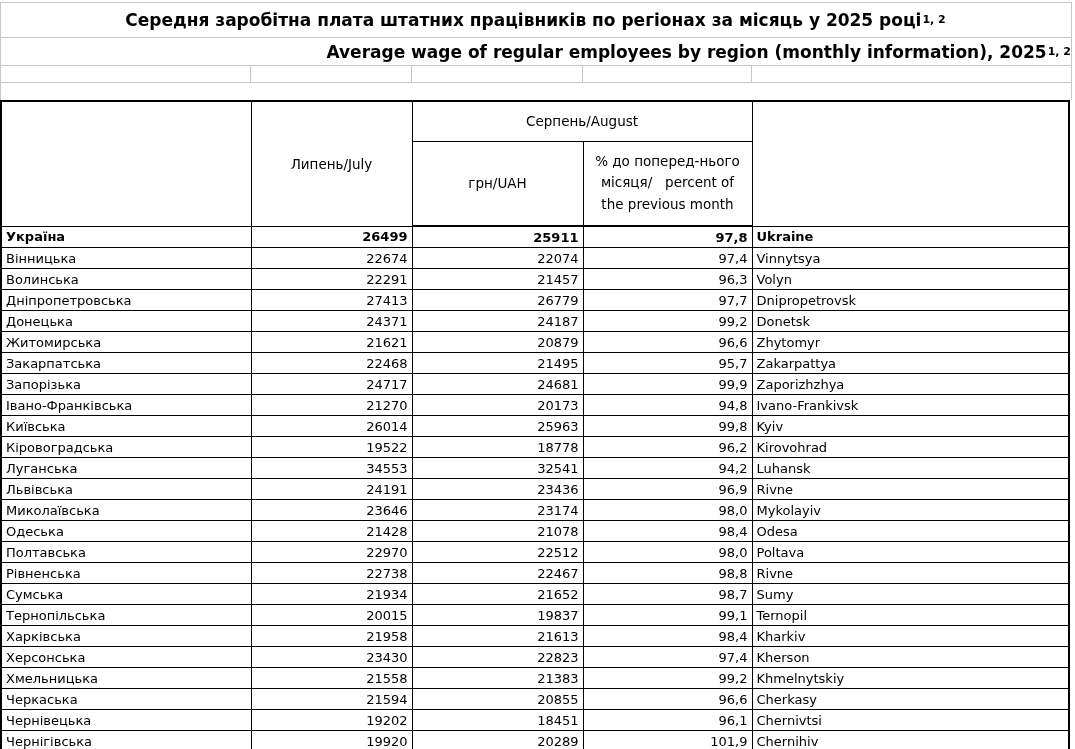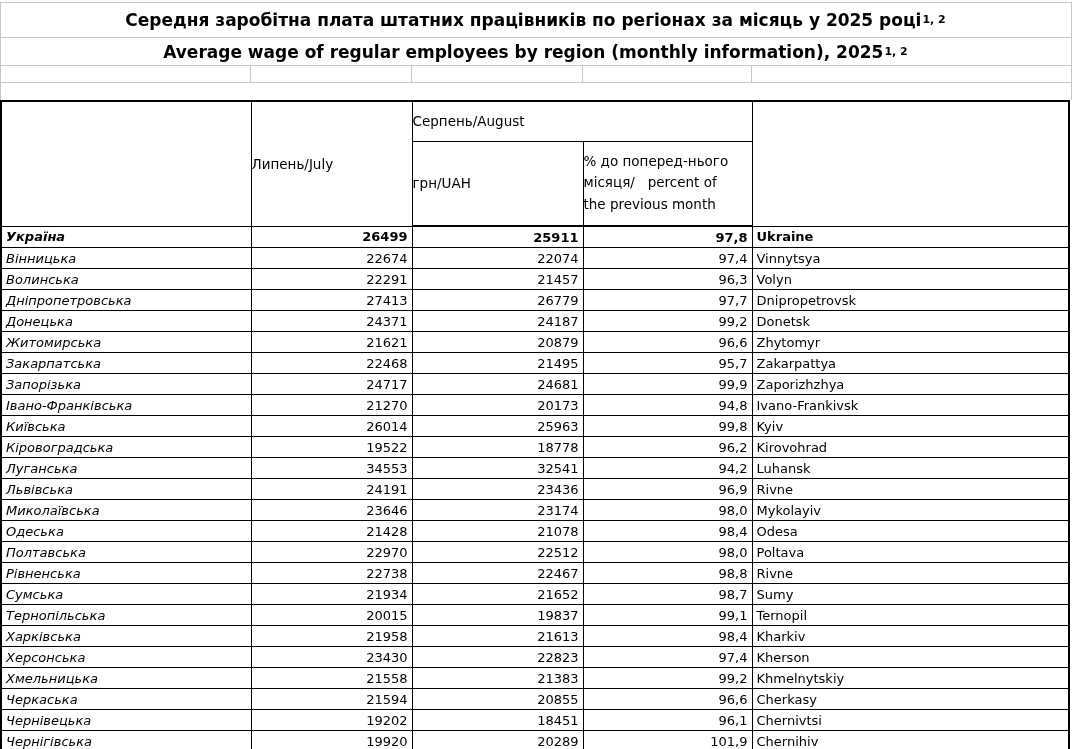--- a/index.html
+++ b/index.html
@@ -15,52 +15,52 @@
   .gl{position:absolute;background:#c6c6c6;}
   .gl.h{height:1px;}
   .gl.v{width:1px;}
 
   .title-line{
     position:absolute;left:0;width:1071px;
     display:flex;align-items:center;justify-content:center;
     font-weight:bold;white-space:nowrap;
   }
   .title-uk{top:3px;height:34px;font-size:17px;}
-  .title-en{top:38px;height:27px;font-size:17px;}
+  .title-en{top:38px;height:27px;font-size:17px;justify-content:flex-end;}
   .title-line sup{font-size:11px;line-height:0;margin-left:1px;}
 
   .unit-note{
     position:absolute;top:83px;left:0;width:1066px;height:17px;
     text-align:right;font-size:13.5px;line-height:17px;white-space:nowrap;
   }
 
   table.wage{
     position:absolute;top:100px;left:0;
     width:1068px;
     border-collapse:collapse;table-layout:fixed;
     border:2px solid #000;border-bottom:3px solid #000;
     font-size:13px;
   }
   table.wage th{
     font-weight:normal;font-size:13.5px;
     border:1px solid #000;
-    padding:0;text-align:left;vertical-align:middle;
+    padding:0;text-align:center;vertical-align:middle;
   }
   table.wage td{
     border:1px solid #000;
     padding:0 4px;
     height:20px;line-height:19px;
     overflow:hidden;white-space:nowrap;
   }
   thead tr.hrow1{height:40px;}
   thead tr.hrow2{height:85px;}
   thead tr.hrow2 th{border-bottom:2px solid #000;}
   th.th-july{vertical-align:top;padding-top:5px;margin-left:22px;}
   th.th-percent{white-space:pre;line-height:1.6;margin-top:32px;}
-  td.cell-uk{padding-left:5px;font-style:italic;}
+  td.cell-uk{padding-left:5px;}
   td.cell-en{padding-left:5px;margin-left:39px;}
   td.num{text-align:right;padding-right:5px;}
   tbody tr{height:20px;}
   tbody tr.bold-row td{font-weight:bold;}
 </style>
 </head>
 <body>
 
 <div class="sheet">
 

